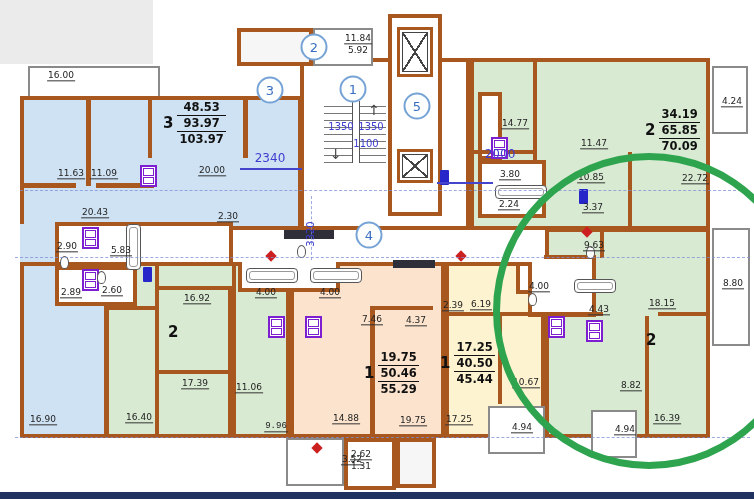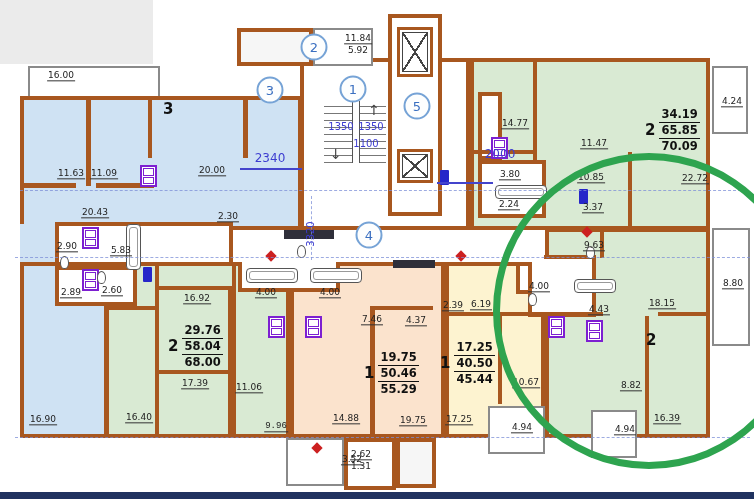--- a/index.html
+++ b/index.html
@@ -245,39 +245,39 @@
       <div class="room-label" style="left: 358px; top: 39px;">11.84</div>
       <div class="room-label nou" style="left: 358px; top: 50px;">5.92</div>
       <div class="dim-label" style="left: 270px; top: 158px;">2340</div>
       <div class="dim-label" style="left: 463px; top: 154px; margin-left: 37px;">2000</div>
       <div class="dim-label" style="left: 341px; top: 126px; font-size: 10px;">1350</div>
       <div class="dim-label" style="left: 371px; top: 126px; font-size: 10px;">1350</div>
       <div class="dim-label" style="left: 366px; top: 143px; font-size: 10px;">1100</div>
       <div class="dim-label rot" style="left: 310px; top: 234px; font-size: 10px;">3320</div>
       <div class="apt-label" style="left: 163px; top: 100px;">
         <span class="apt-num">3</span>
+        <div class="apt-areas">
+          <span>48.53</span>
+          <span>93.97</span>
+          <span>103.97</span>
+        </div>
       </div>
       <div class="apt-label" style="left: 645px; top: 107px;">
         <span class="apt-num">2</span>
         <div class="apt-areas">
           <span>34.19</span>
           <span>65.85</span>
           <span>70.09</span>
         </div>
       </div>
       <div class="apt-label" style="left: 646px; top: 331px;">
         <span class="apt-num">2</span>
       </div>
       <div class="apt-label" style="left: 168px; top: 323px;">
         <span class="apt-num">2</span>
-        <div class="apt-areas">
-          <span>29.76</span>
-          <span>58.04</span>
-          <span>68.00</span>
-        </div>
       </div>
       <div class="apt-label" style="left: 364px; top: 350px;">
         <span class="apt-num">1</span>
         <div class="apt-areas">
           <span>19.75</span>
           <span>50.46</span>
           <span>55.29</span>
         </div>
       </div>
       <div class="apt-label" style="left: 440px; top: 340px;">

